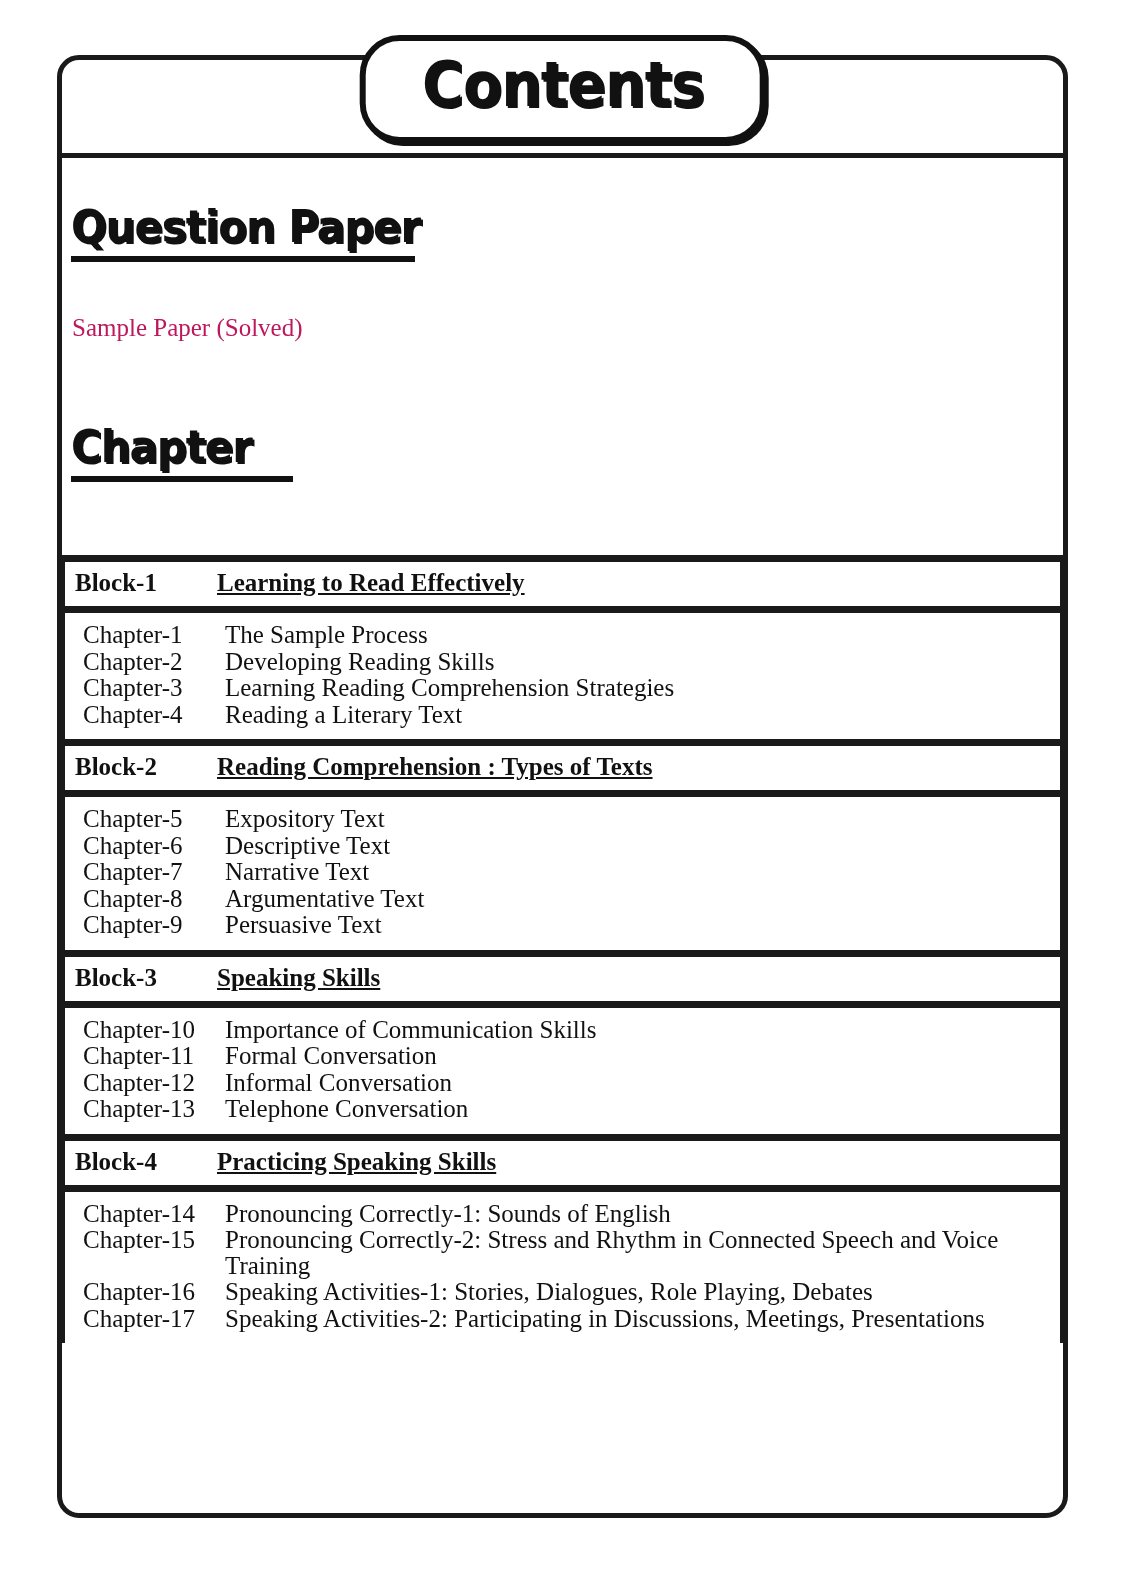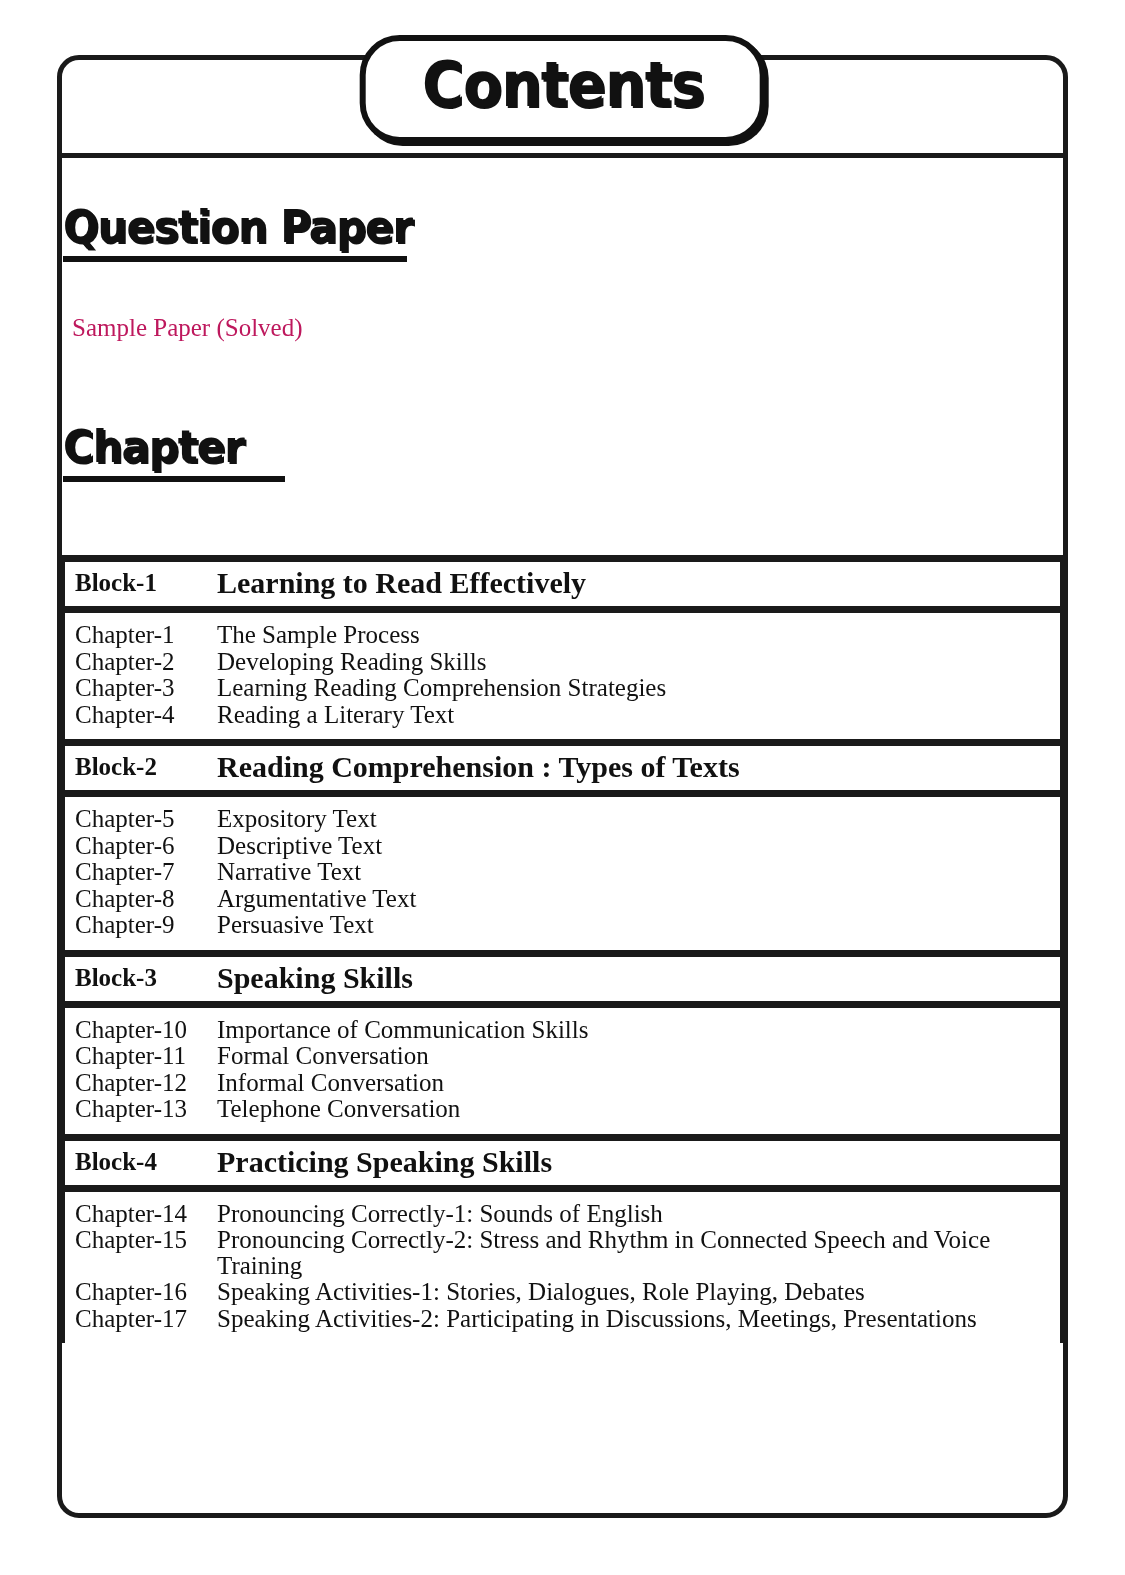--- a/index.html
+++ b/index.html
@@ -68,21 +68,21 @@
     left: 0;
     top: 98px;
     right: 0;
     bottom: 0;
     padding: 0;
   }
 
   
   .section-head {
     position: absolute;
-    left: 1px;
+    left: 9px;
   }
   .section-head .head-text {
     display: block;
     font-family: "DejaVu Sans", sans-serif;
     font-weight: bold;
     font-size: 44px;
     line-height: 54px;
     letter-spacing: -1px;
     color: #111111;
     transform: scaleX(0.95);
@@ -137,26 +137,27 @@
   }
   .block-header .blk-id {
     width: 152px;
     flex: 0 0 152px;
     padding-left: 10px;
     box-sizing: border-box;
     font-size: 25px;
     line-height: 32px;
   }
   .block-header .blk-title {
-    font-size: 30px;
+    font-size: 25px;
     line-height: 32px;
+    text-decoration: underline;
   }
 
   .chapter-group {
-    padding: 9px 0 11px 0;
+    padding: 9px 0 11px 8px;
   }
   .chapter-row {
     display: flex;
     align-items: baseline;
     font-size: 25px;
     line-height: 25.5px;
     padding: 0 0 1px 0;
   }
   .chapter-row .ch-id {
     width: 152px;

